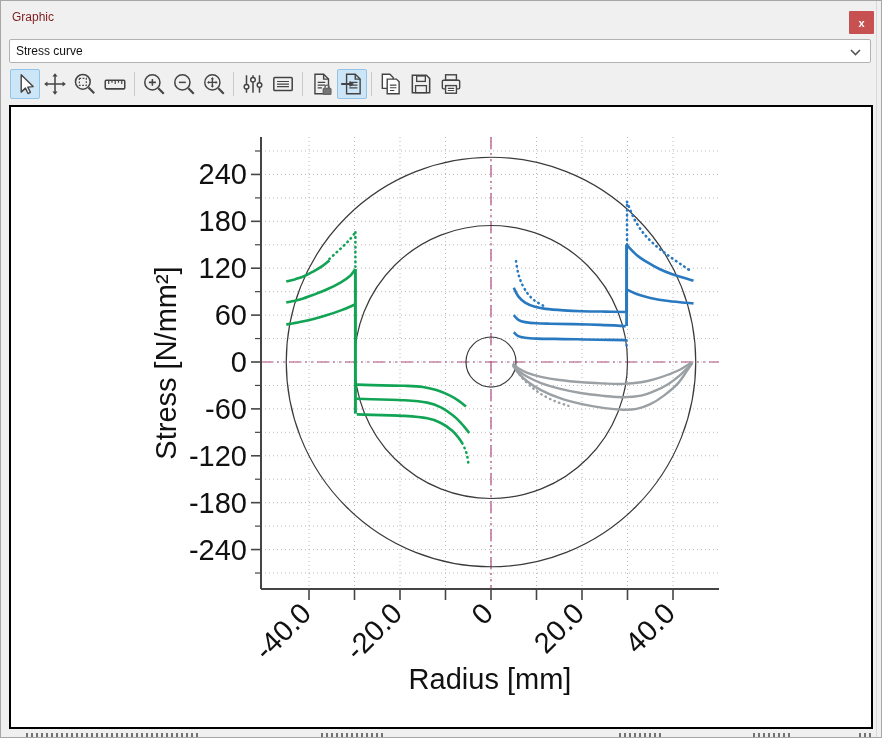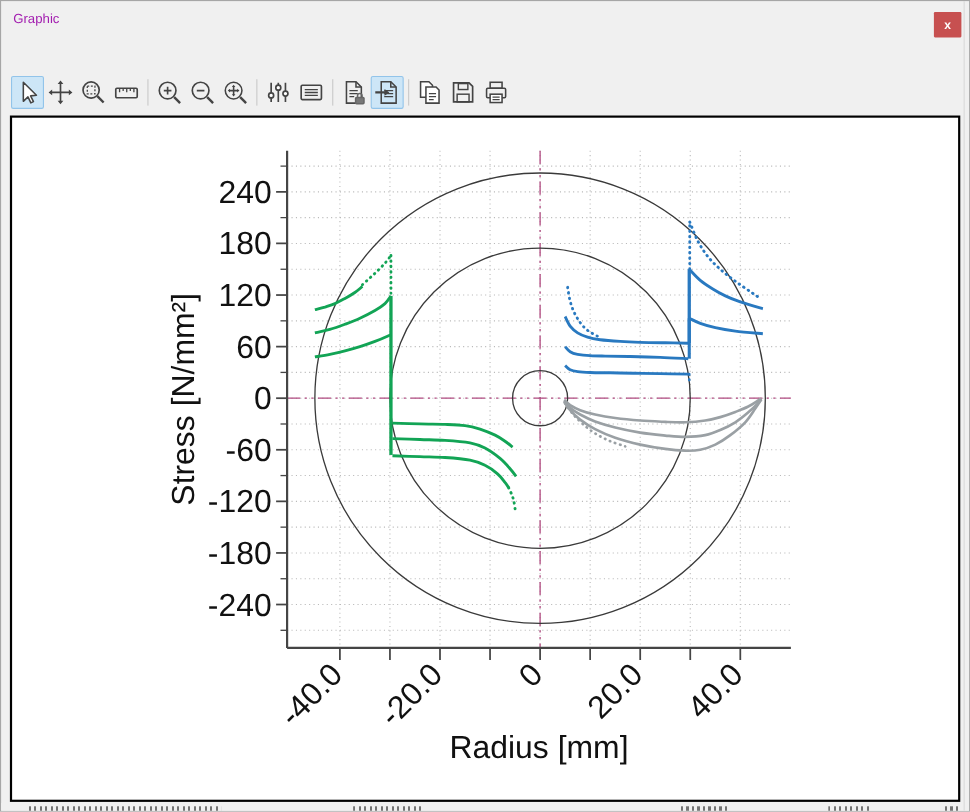--- a/index.html
+++ b/index.html
@@ -1,19 +1,19 @@
 <!DOCTYPE html>
 <html><head>
 <meta charset="utf-8">
 <style>
   html,body{margin:0;padding:0;background:#e8e8e8;font-family:"Liberation Sans",sans-serif;}
   .window{position:relative;width:882px;height:738px;background:#f0f0f0;border:1px solid #a6a6a6;
           box-sizing:border-box;overflow:hidden;}
   .titlebar{position:absolute;left:0;top:0;width:100%;height:34px;}
-  .title{position:absolute;left:11px;top:9px;font-size:12px;color:#a21caf;}
+  .title{position:absolute;left:11px;top:9px;font-size:12px;color:#7f1d1d;}
   .close-btn{position:absolute;right:7px;top:10px;width:25px;height:23px;background:#c75050;
              color:#fff;font-size:11px;font-weight:bold;display:flex;align-items:center;
              justify-content:center;cursor:default;border-radius:1px;}
   .combo{position:absolute;left:8px;right:10px;top:38px;height:24px;background:#fff;
          border:1px solid #b2b2b2;border-radius:2px;box-sizing:border-box;}
   .combo-text{position:absolute;left:6px;top:4px;font-size:12px;color:#111;}
   .combo-chevron{position:absolute;right:9px;top:9px;}
   .toolbar{position:absolute;left:9px;top:65px;height:36px;display:flex;align-items:center;}
   .tbtn{width:30px;height:30px;display:flex;align-items:center;justify-content:center;
         border:1px solid transparent;border-radius:2px;box-sizing:border-box;}
@@ -33,20 +33,28 @@
 
 <div class="window">
 
   <div class="titlebar">
     <span class="title">Graphic</span>
     <div class="close-btn">
       <span>x</span>
     </div>
   </div>
 
+  <div class="combo">
+    <span class="combo-text">Stress curve</span>
+    <span class="combo-chevron icon">
+      <svg width="11" height="7" viewBox="0 0 11 7">
+          <path d="M1 1 L5.5 5.5 L10 1" fill="none" stroke="#555" stroke-width="1.6"></path>
+        </svg>
+    </span>
+  </div>
 
   <div class="toolbar">
     <div class="tbtn active">
         <span class="icon">
       <svg width="26" height="26" viewBox="0 0 24 24">
             <path d="M8.5 3.5 L8.5 19.5 L12.4 15.8 L14.8 20.8 L17 19.7 L14.6 14.9 L19.5 14.4 Z" fill="#fff" stroke="#444" stroke-width="1.3" stroke-linejoin="round"></path>
           </svg>
         </span>
       </div>
     <div class="tbtn">

